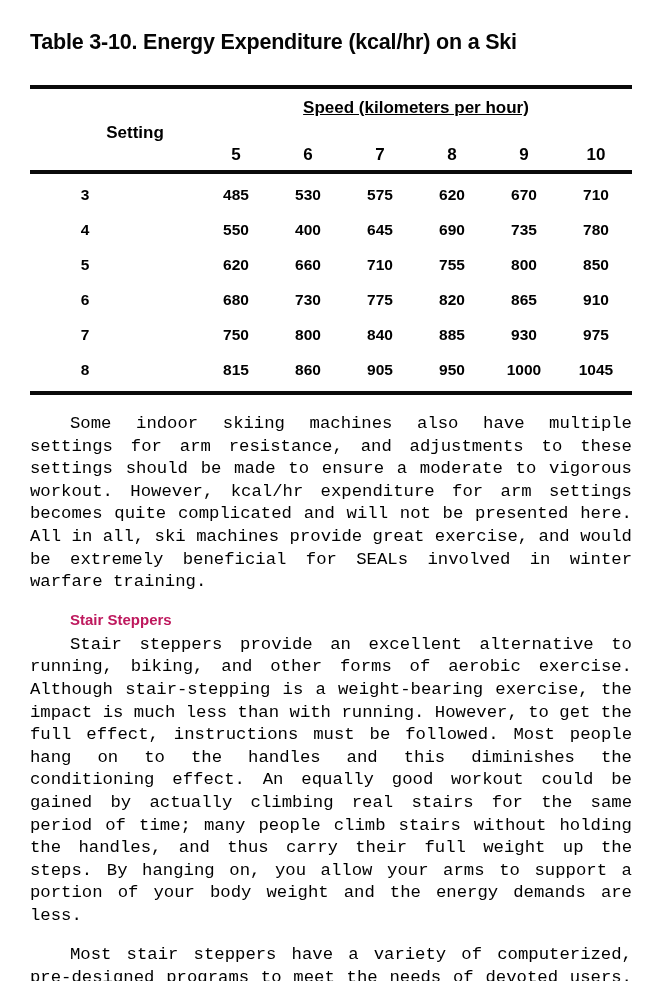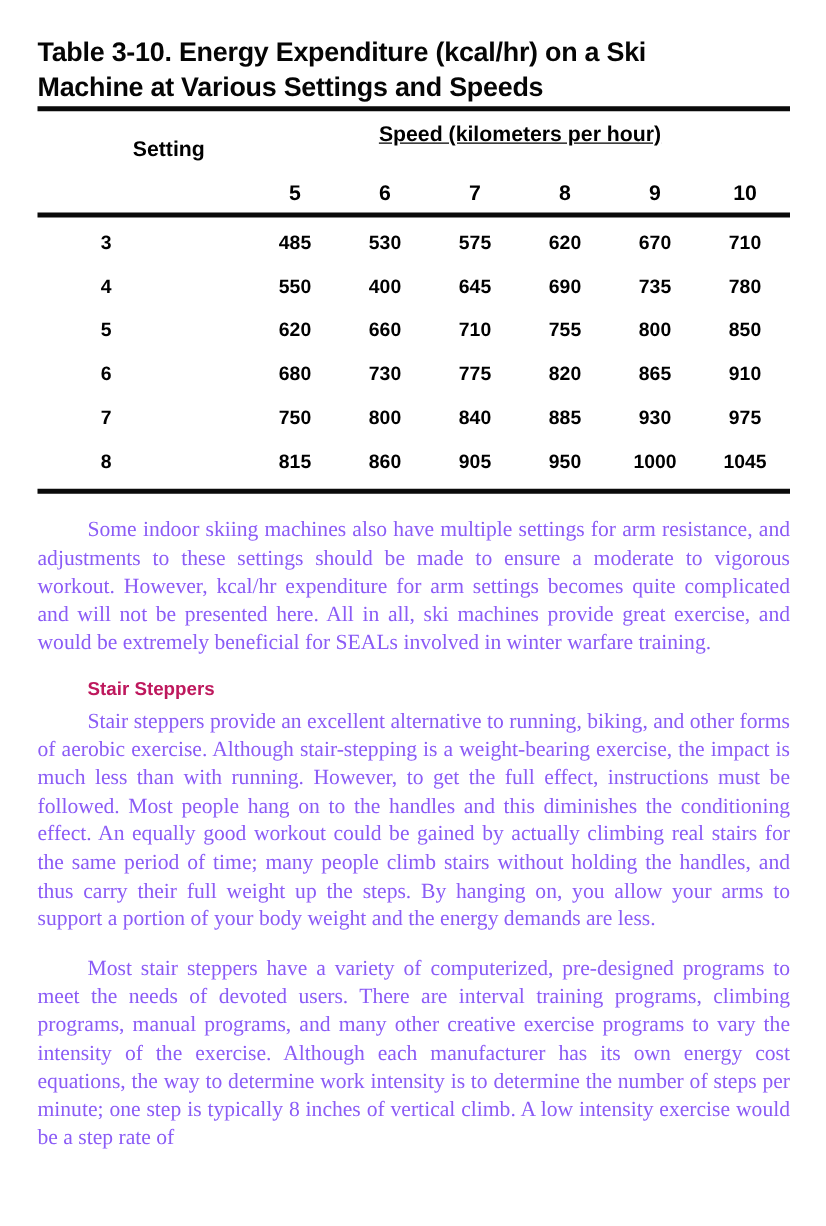--- a/index.html
+++ b/index.html
@@ -66,21 +66,21 @@
     text-align: center;
     font-family: "Liberation Sans", "DejaVu Sans", sans-serif;
     font-weight: bold;
     font-size: 17px;
     white-space: nowrap;
     text-decoration: underline;
   }
   .setting-header {
     position: absolute;
     left: 40px;
-    top: 21px;
+    top: 34px;
     width: 130px;
     text-align: center;
     font-family: "Liberation Sans", "DejaVu Sans", sans-serif;
     font-weight: bold;
     font-size: 17px;
   }
   .speed-cols {
     position: absolute;
     left: 170px;
     top: 56px;
@@ -125,27 +125,27 @@
     font-size: 15.5px;
   }
 
   
   .body-block {
     position: absolute;
     left: 30px;
     width: 602px;
   }
   .para {
-    font-family: Liberation Serif, serif;
+    font-family: Liberation Mono, monospace;
     font-size: 17.3px;
     line-height: 22.6px;
     text-align: justify;
     text-indent: 40px;
     margin: 0 0 17px 0;
-    color: #8b5cf6;
+    color: #000000;
   }
   .para:last-child { margin-bottom: 0; }
 
   .section-heading {
     font-family: "Liberation Sans", "DejaVu Sans", sans-serif;
     font-weight: bold;
     font-size: 15px;
     margin: 0 0 6px 40px;
     color: #be185d;
   }
@@ -172,21 +172,20 @@
     font-size: 13.5px;
   }
 </style>
 </head>
 <body>
 
 <div class="page">
 
   <div class="table-title">
     <span class="t-line">Table 3-10. Energy Expenditure (kcal/hr) on a Ski</span>
-    <span class="t-line">Machine at Various Settings and Speeds</span>
   </div>
 
   <div class="data-table">
 
     <div class="rule rule-thick"></div>
 
     <div class="thead">
       <div class="speed-header">Speed (kilometers per hour)</div>
       <div class="setting-header">Setting</div>
       <div class="speed-cols">

